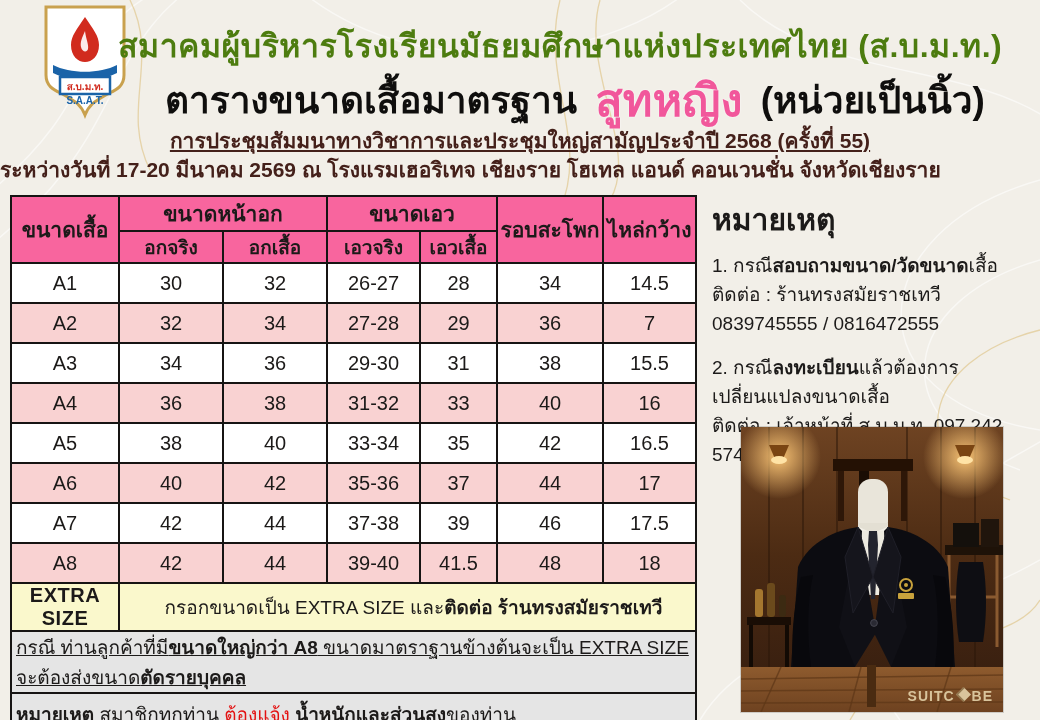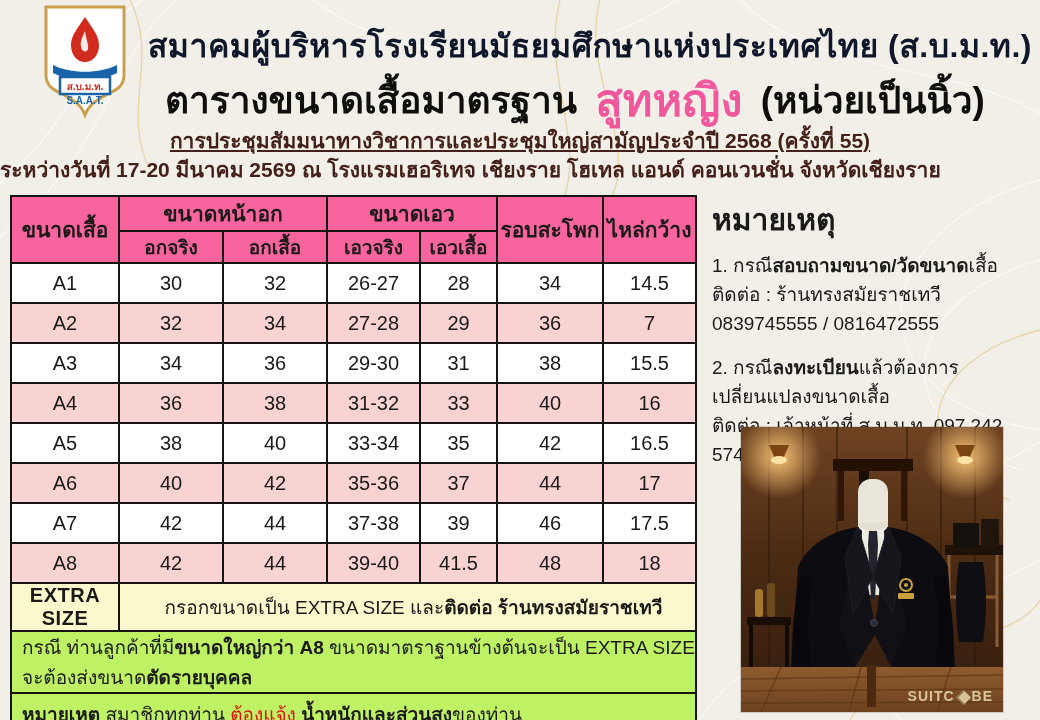--- a/index.html
+++ b/index.html
@@ -3,22 +3,22 @@
 <meta charset="utf-8">
 <style>
   * { margin:0; padding:0; box-sizing:border-box; }
   html,body { width:1040px; height:720px; }
   body { font-family:"Liberation Sans","DejaVu Sans",sans-serif; }
   .page { position:relative; width:1040px; height:720px; background:#F2EFE8; overflow:hidden; }
   .bg-deco { position:absolute; left:0; top:0; width:1040px; height:720px; pointer-events:none; }
 
   
   .logo { position:absolute; left:40px; top:3px; width:90px; height:116px; }
-  .org-line { position:absolute; left:118px; right:8px; top:20px; text-align:right;
-              font-size:32px; font-weight:bold; color:#0f172a; letter-spacing:.5px; }
+  .org-line { position:absolute; left:118px; right:8px; top:20px; text-align:left;
+              font-size:32px; font-weight:bold; color:#4d7c0f; letter-spacing:.5px; }
   .title-line { position:absolute; left:118px; right:8px; top:64px; text-align:center;
                 font-size:37px; font-weight:800; color:#0f0e0d; white-space:nowrap; }
   .title-line .hl { color:#F1579B; font-size:45px; margin:0 8px; vertical-align:-3px;
                     text-shadow:0 0 2px #fff; }
   .event1 { position:absolute; left:0; right:0; top:124px; text-align:center;
             font-size:21px; font-weight:bold; color:#44201A;text-decoration:underline; }
   .event2 { position:absolute; left:0; right:30px; top:153px; 
             font-size:21px; font-weight:bold; color:#44201A; }
 
   
@@ -27,38 +27,38 @@
   .size-table th, .size-table td { border:2px solid #161413; text-align:center;
                                    color:#1c1a19; overflow:hidden; }
   .size-table thead th { background:#F8659E; font-weight:800; }
   .size-table thead tr.h1 th { height:34px; font-size:21px; }
   .size-table thead tr.h2 th { height:30px; font-size:19px; }
   .size-table tbody.data td { height:40px; font-size:20px; background:#fff; }
   .size-table tbody.data tr:nth-child(even) td { background:#F9D2D2; }
   .size-table .extra td { height:43px; background:#FAF8CC; }
   .extra-label { font-size:20px; font-weight:800; color:#E31212; letter-spacing:.5px; }
   .extra-desc { text-align:right; padding-left:12px !important; font-size:19px; }
-  .size-table .noterow td { height:42px; background:#bef264; text-align:left;
-                            padding-left:10px; font-size:19px; }
+  .size-table .noterow td { height:42px; background:#e5e5e5; text-align:left;
+                            padding-left:4px; font-size:19px;text-decoration:underline; }
   .seg-bold { font-weight:800; }
   .seg-red { color:#E31212; }
   .seg-underline { text-decoration:underline; }
 
   
   .remarks { position:absolute; left:712px; top:196px; width:320px; color:#1c1a19; }
   .remarks-title { font-size:30px; font-weight:800; margin-bottom:8px; }
   .remarks p { font-size:19px; line-height:29px; }
   .remarks .gap { margin-top:15px; }
 
   
   .photo { position:absolute; left:741px; top:427px; width:262px; height:285px;
            box-shadow:0 0 0 1px rgba(0,0,0,.15); }
   .photo svg { display:block; }
   .watermark { position:absolute; right:10px; bottom:8px; font-size:14px; font-weight:bold;
-               color:#D9C49C; letter-spacing:1px; display:flex; align-items:flex-end; gap:1px; }
+               color:#D9C49C; letter-spacing:1px; display:flex; align-items:flex-start; gap:1px; }
   .cube { display:inline-block; width:13px; height:13px; background:#D9C49C;
           transform:rotate(45deg) scale(.82); margin:0 1px;
           box-shadow:inset 2px -2px 0 rgba(90,60,20,.55); }
 
   
   .logo-thai { font-size:10px; font-weight:bold; fill:#D12B1E; }
   .logo-eng { font-size:10px; font-weight:bold; fill:#1A63A8; }
 </style>
 </head>
 <body>

